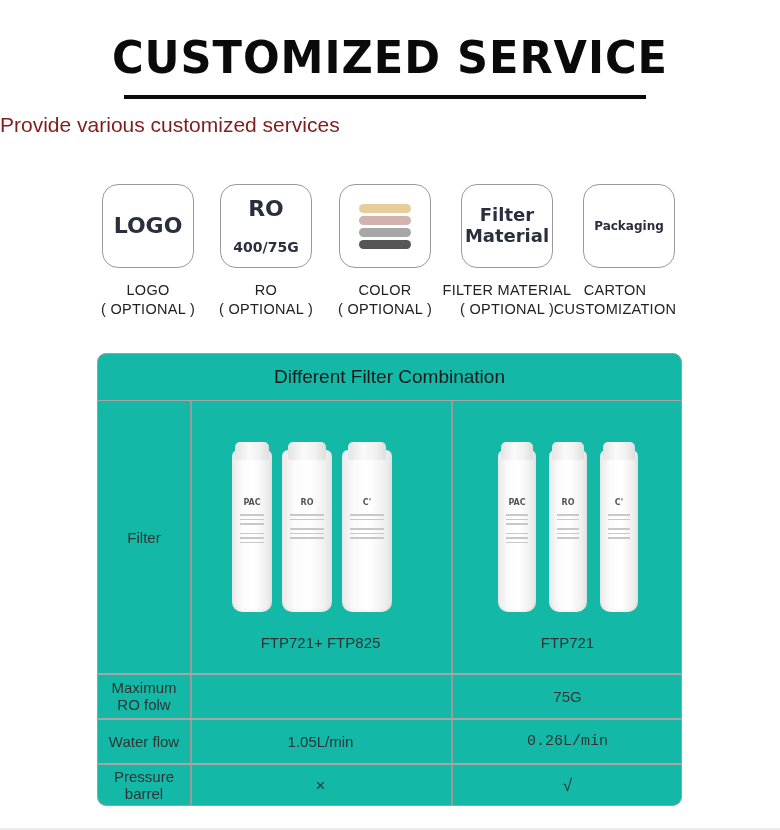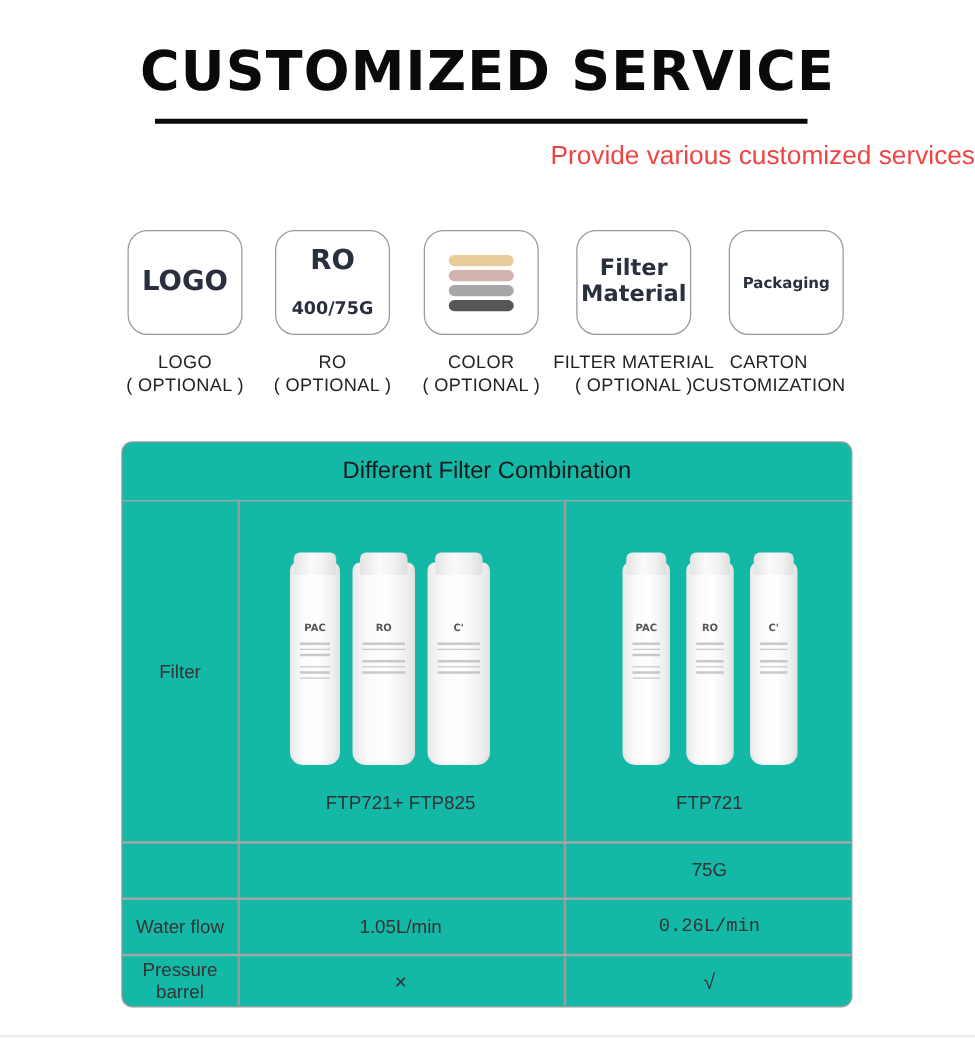--- a/index.html
+++ b/index.html
@@ -8,22 +8,22 @@
 
   .title {
     position: absolute; left: 0; top: 32px; width: 780px; text-align: center;
     font-family: "DejaVu Sans", sans-serif; font-weight: bold; font-size: 44px;
     letter-spacing: 1px; color: #0a0a0a; transform: scaleX(0.98);
   }
   .title-rule {
     position: absolute; left: 124px; top: 95px; width: 522px; height: 4px; background: #0a0a0a;
   }
   .subtitle {
-    position: absolute; left: 0; top: 113px; width: 780px; text-align: right;
-    font-family: "Liberation Sans", sans-serif; font-size: 21px; color: #ef4444; font-weight: 300;
+    position: absolute; left: 0; top: 113px; width: 780px; text-align: left;
+    font-family: "Liberation Sans", sans-serif; font-size: 21px; color: #7f1d1d; font-weight: 300;
   }
 
   .icon-tile {
     position: absolute; top: 184px; width: 92px; height: 84px;
     border: 1px solid #9a9a9a; border-radius: 16px; background: #fff;
     display: flex; flex-direction: column; align-items: center; justify-content: center;
     color: #2a2f3d; font-weight: bold; text-align: center;
   }
   .tile-text-lg { font-size: 22px; line-height: 1.05; }
   .tile-text-md { font-size: 18px; line-height: 1.15; }
@@ -211,20 +211,24 @@
           <div></div>
           <div></div>
           <div class="gap"></div>
           <div></div>
           <div></div>
         </div>
     </div>
   </div>
   <div class="cell" style="left:354px; top:276px; width:231px; height:24px;">FTP721</div>
 
+  <div class="cell label" style="left:0; top:320px; width:92px; height:44px; flex-direction:column;">
+    <span>Maximum</span>
+    <span>RO folw</span>
+  </div>
   <div class="cell" style="left:354px; top:320px; width:231px; height:44px;">75G</div>
 
   <div class="cell label" style="left:0; top:365px; width:92px; height:44px;">Water flow</div>
   <div class="cell" style="left:92px; top:365px; width:261px; height:44px;">1.05L/min</div>
   <div class="cell" style="left:354px; top:365px; width:231px; height:44px;font-family:Liberation Mono, monospace;">0.26L/min</div>
 
   <div class="cell label" style="left:0; top:410px; width:92px; height:42px; flex-direction:column;">
     <span>Pressure</span>
     <span>barrel</span>
   </div>

